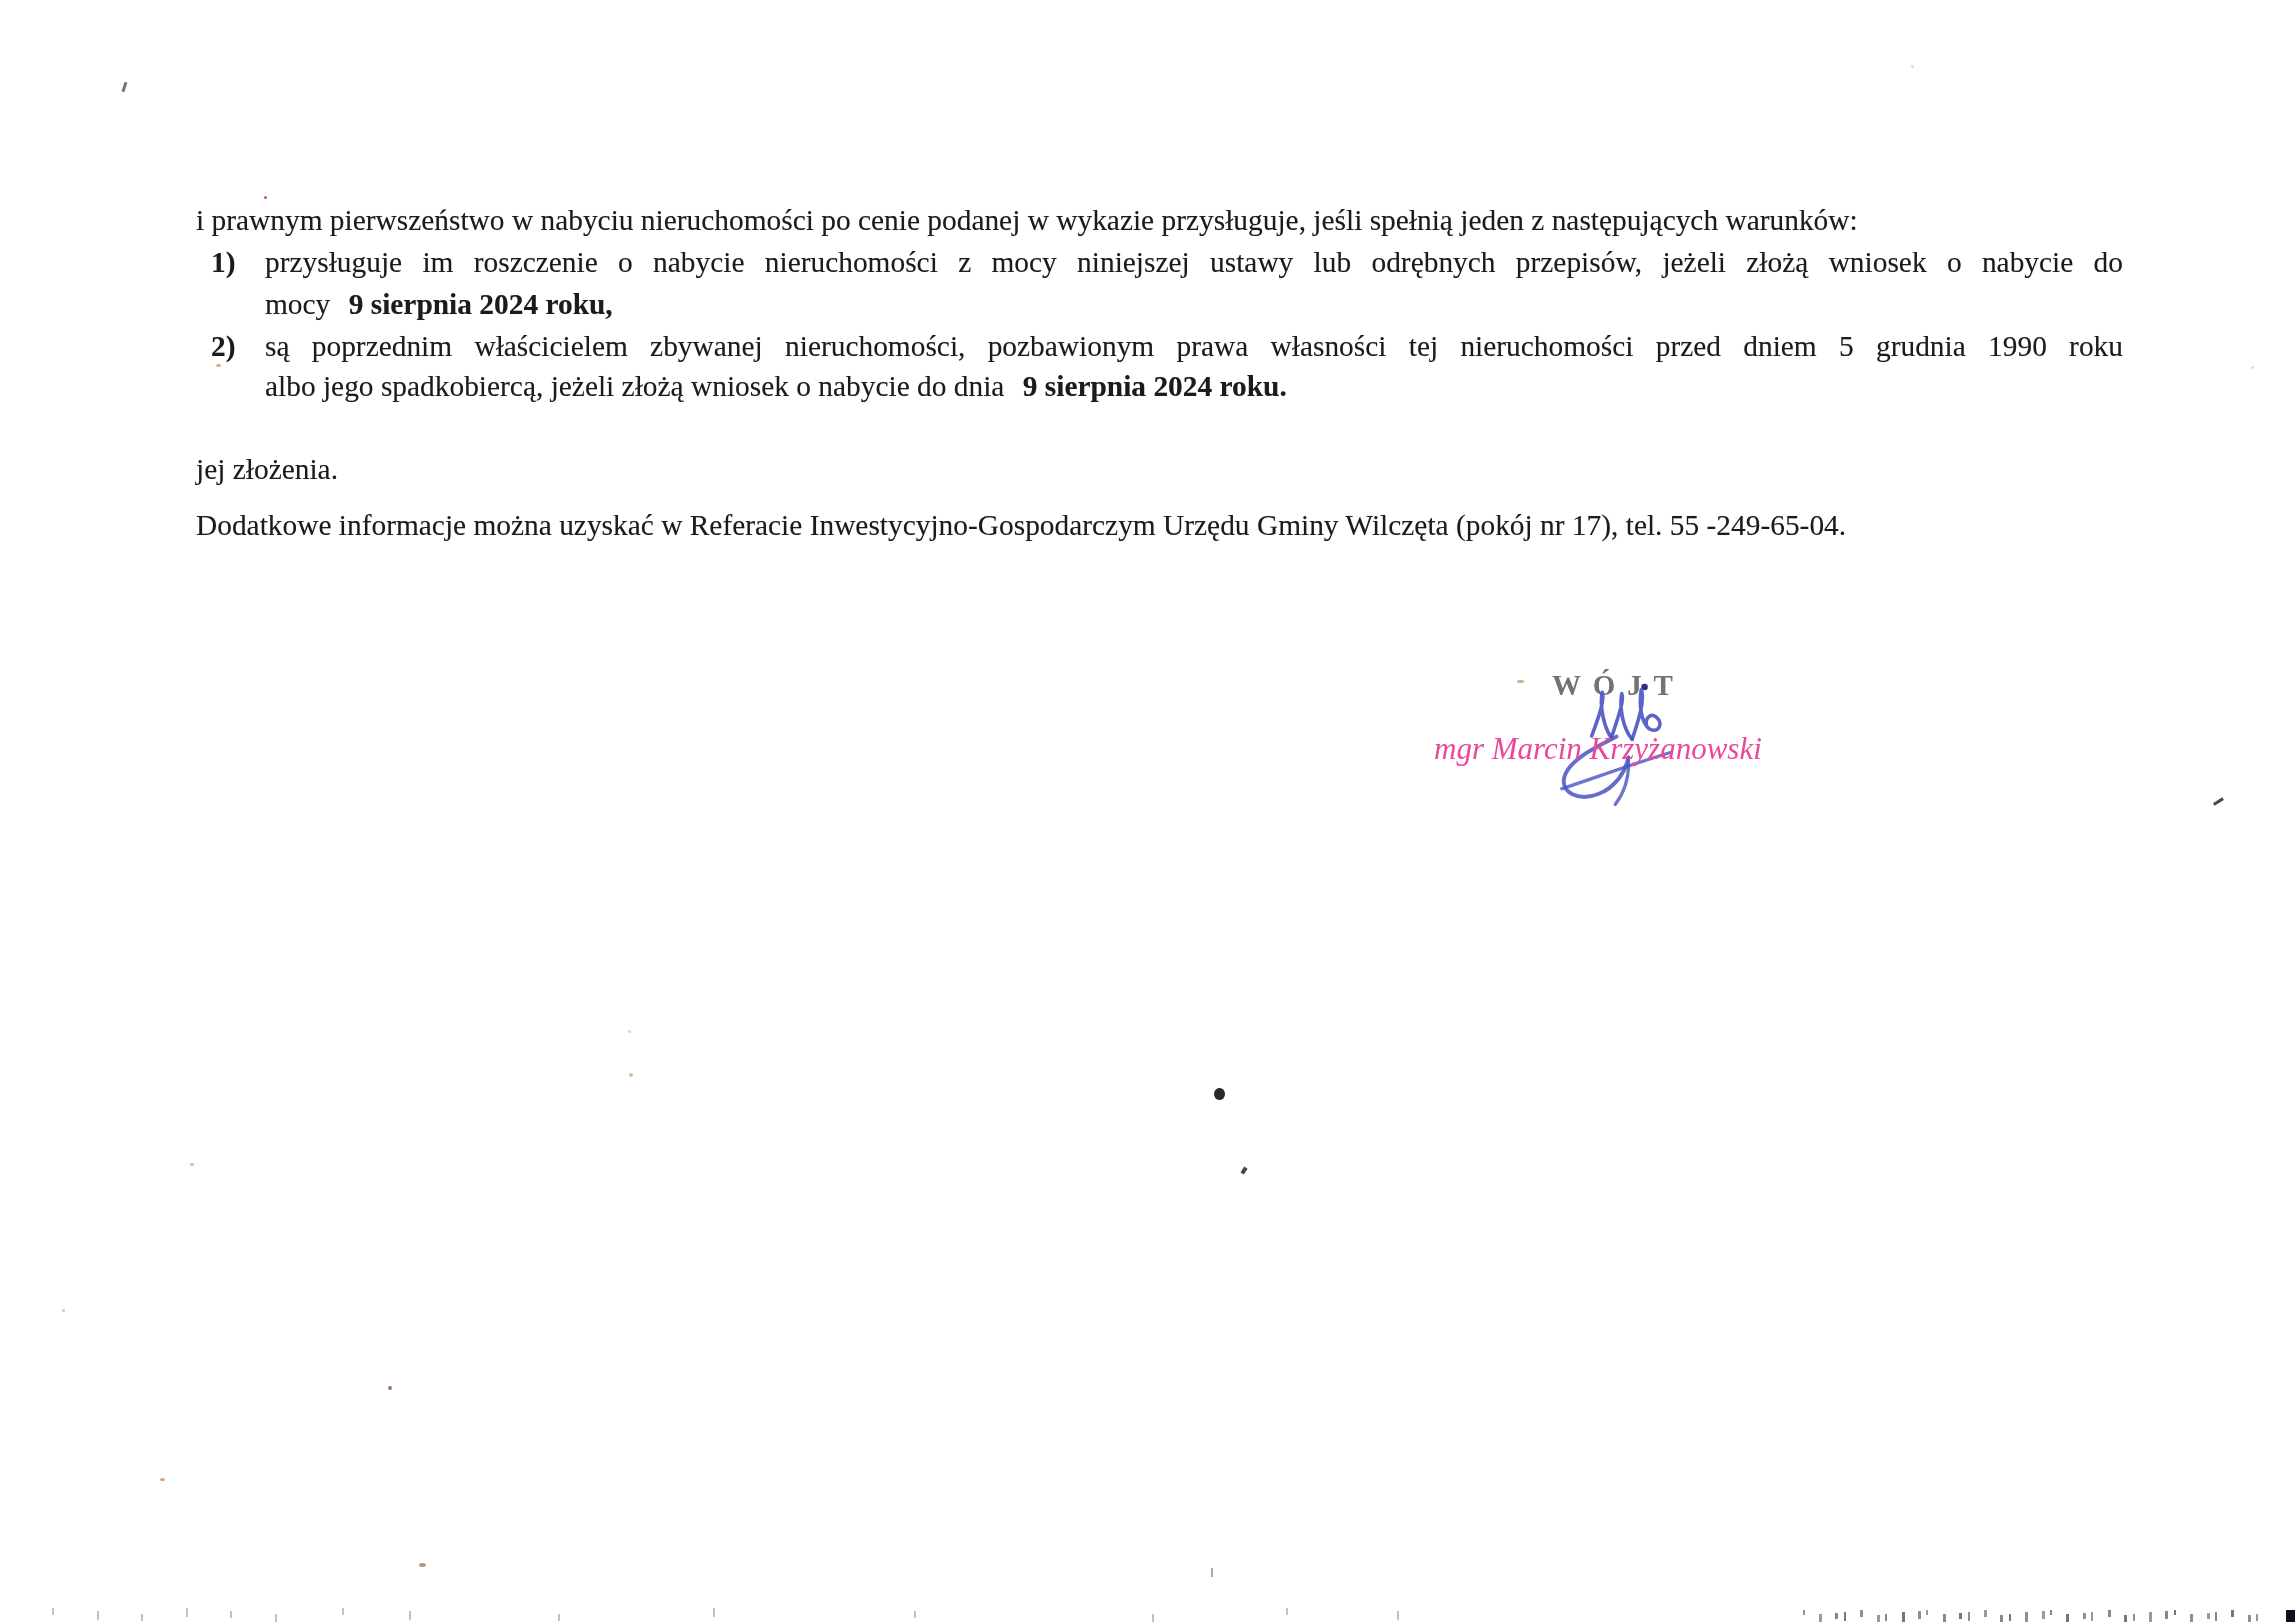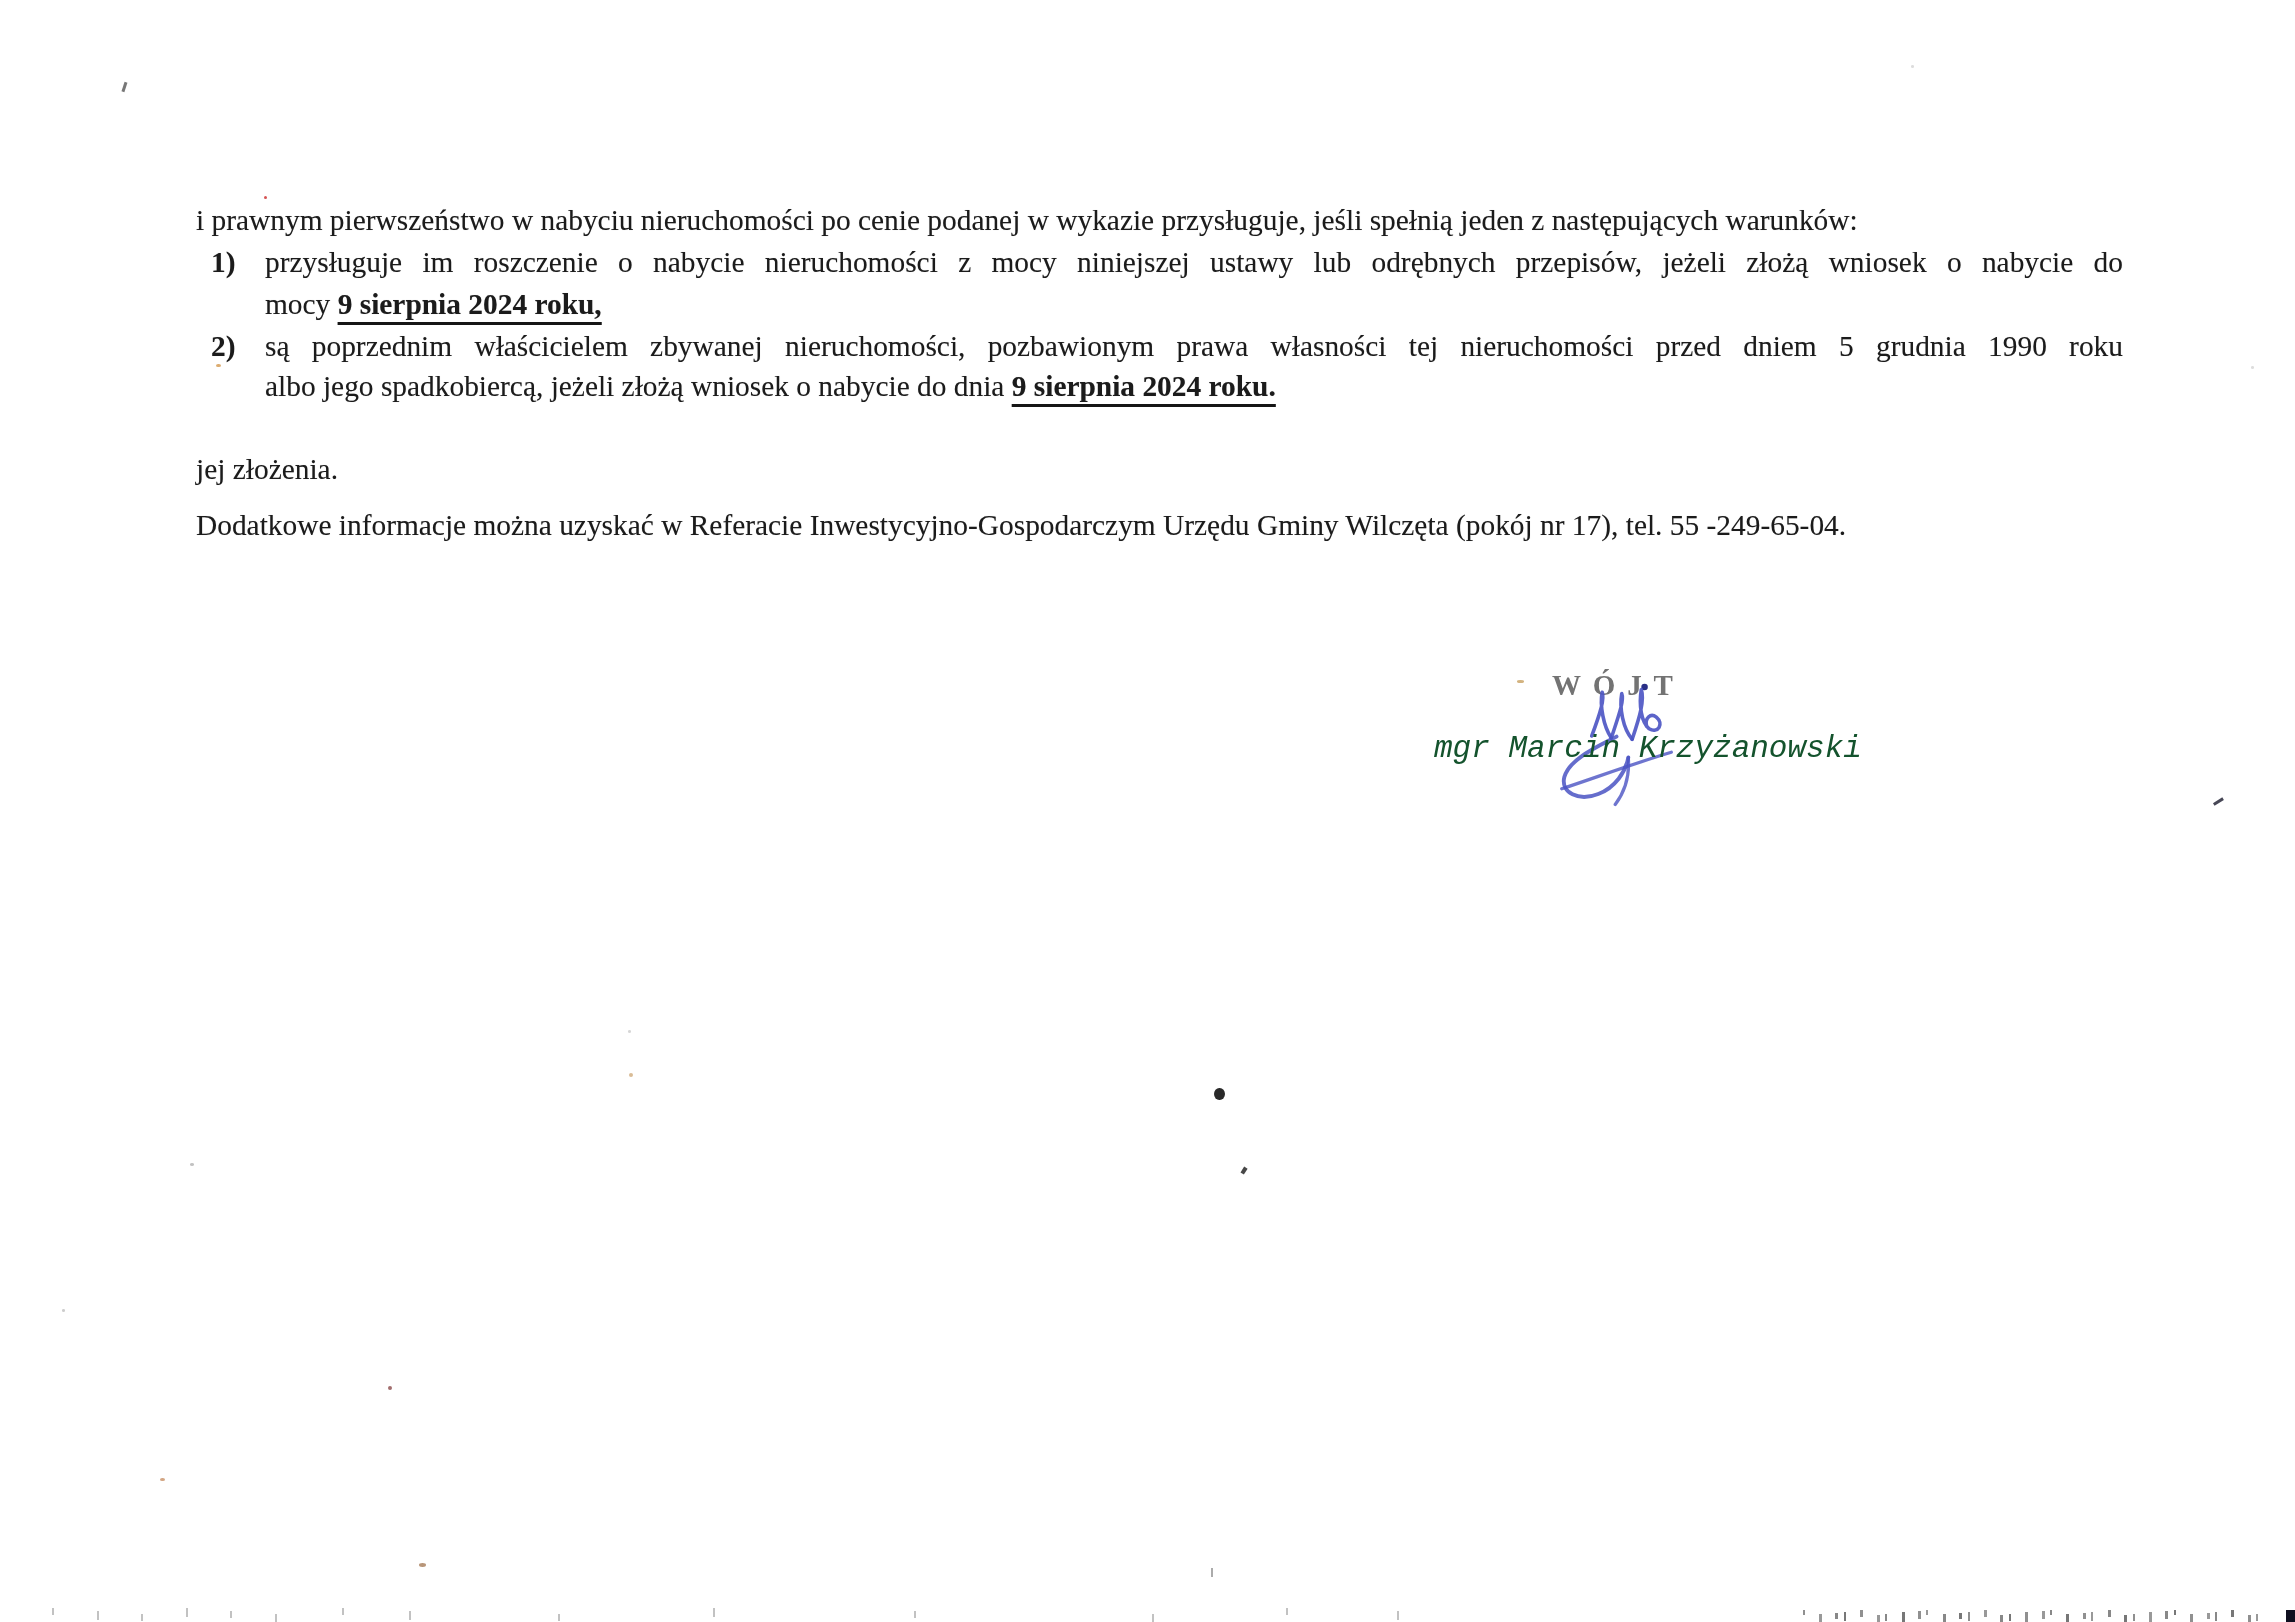--- a/index.html
+++ b/index.html
@@ -42,45 +42,44 @@
     width: 46px;
     height: 41px;
     line-height: 41px;
     font-size: 29.4px;
     font-weight: bold;
     text-shadow: 0 0 0.7px rgba(0,0,0,.30);
   }
   .bold { font-weight: bold; }
   .em-date {
     font-weight: bold;
-    text-decoration: underline;
     text-decoration-thickness: 3.3px;
     text-underline-offset: 7.9px;
     text-decoration-color: #161616;
+    margin-left: 11px;
   }
   
   .sig-title {
     position: absolute;
     left: 1552px;
     top: 669px;
     font-size: 29px;
     font-weight: bold;
     letter-spacing: 11.8px;
     color: #737373;
     line-height: 33px;
   }
   .sig-name {
     position: absolute;
     left: 1434px;
     top: 728px;
     font-size: 31px;
     font-style: italic;
-    color: #14532d;
+    color: #ec4899;
     line-height: 41px;
-    font-family: Liberation Mono, monospace;
   }
   .sig-ink {
     position: absolute;
     left: 1538px;
     top: 674px;
     width: 144px;
     height: 137px;
   }
   
   .speck {

